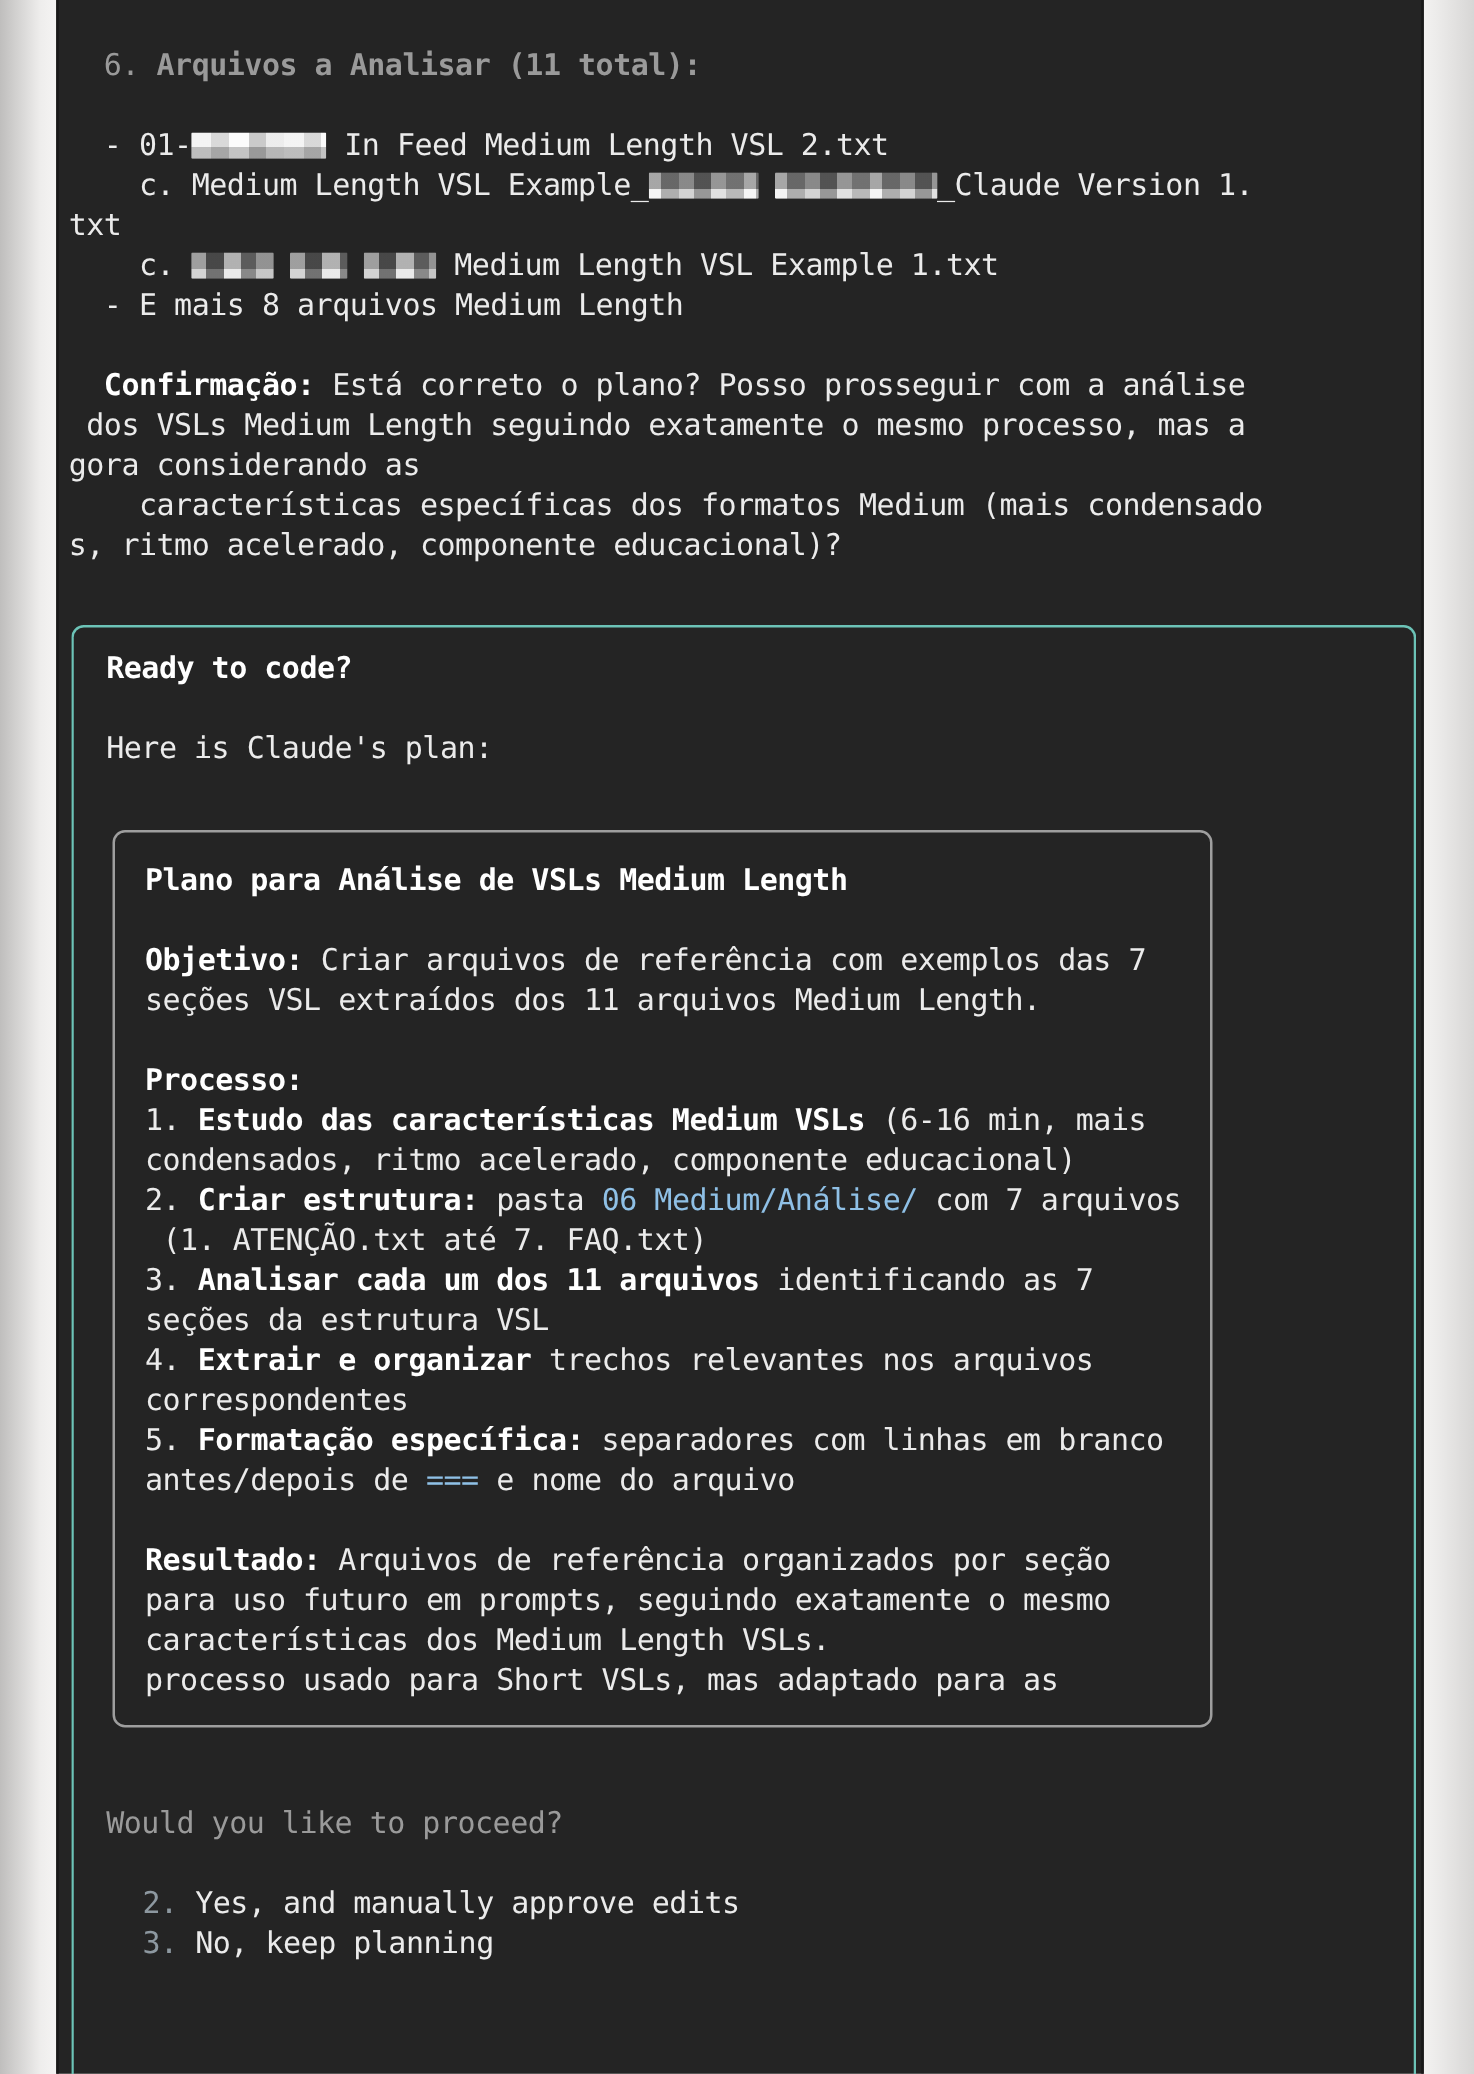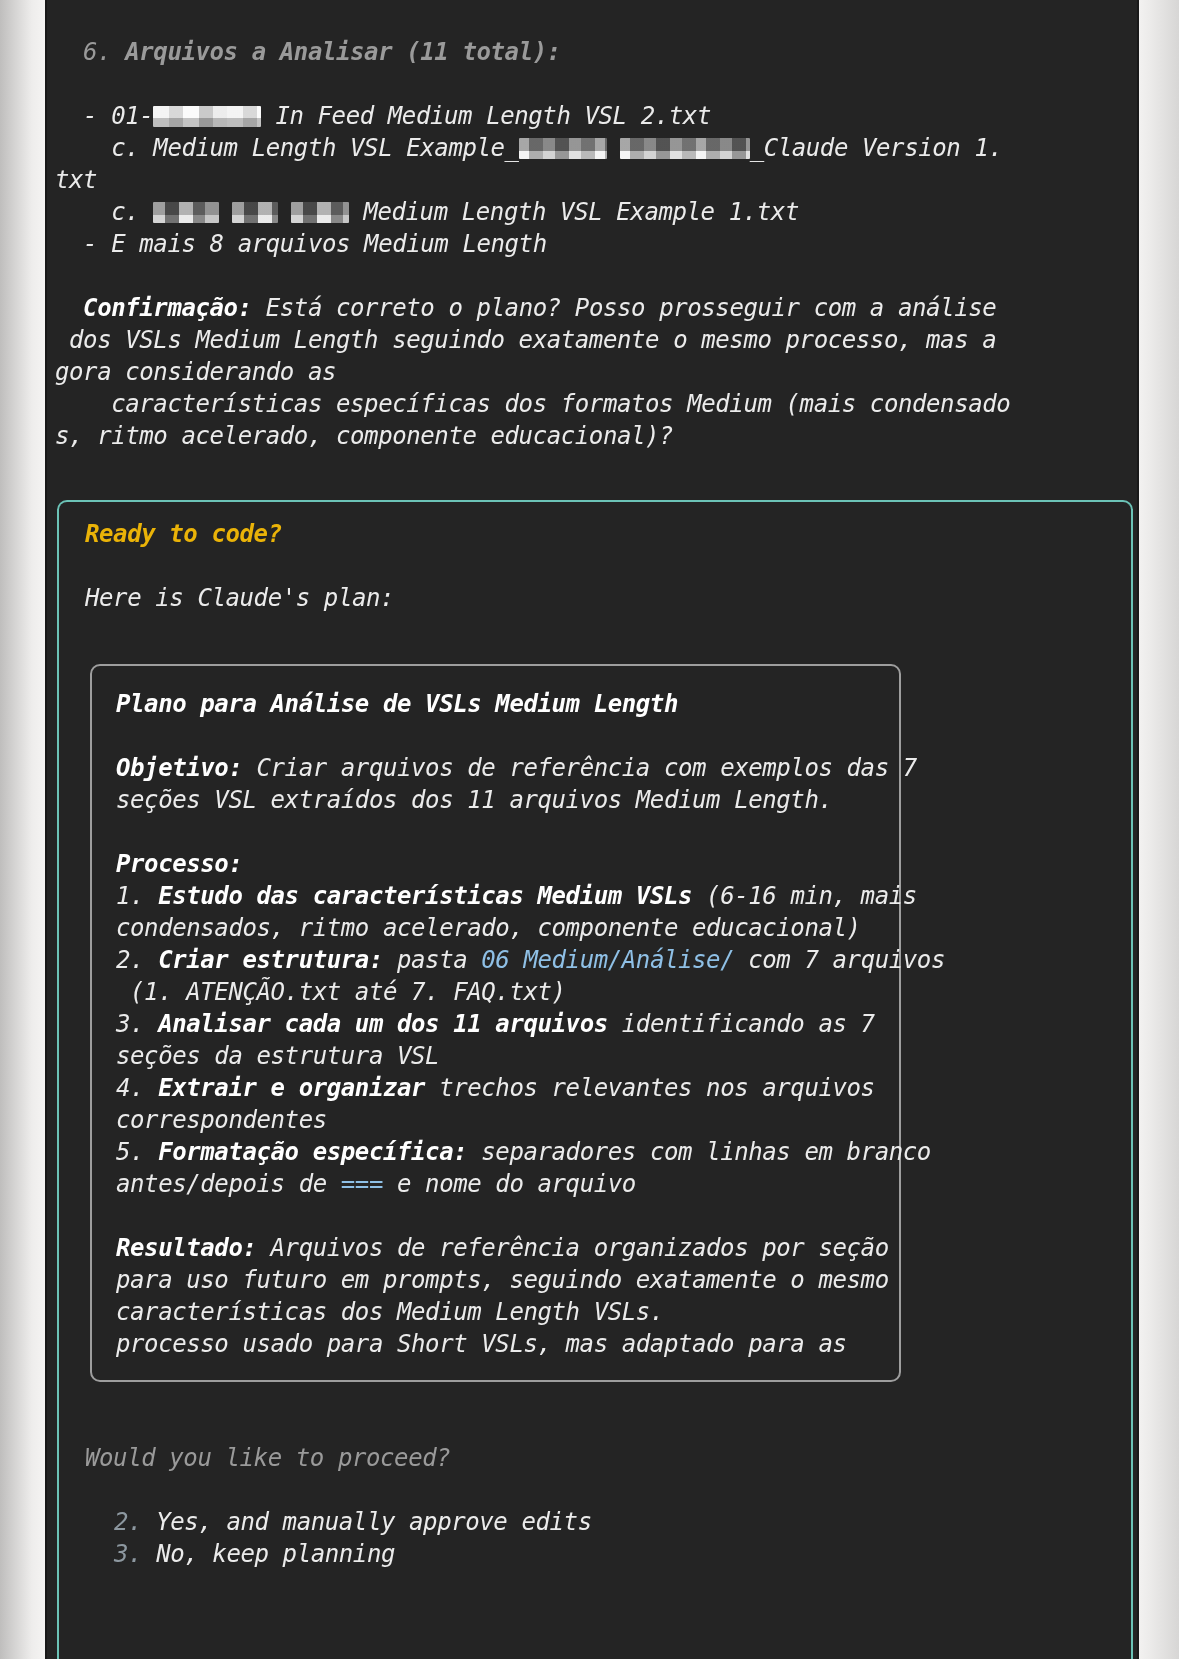--- a/index.html
+++ b/index.html
@@ -10,27 +10,27 @@
   }
   .window{
     position:absolute;left:45px;top:0;width:1094px;height:1659px;
     background:#242424;
     border-left:2px solid #191919;border-right:2px solid #191919;
     box-sizing:border-box;
     color:#ebebeb;
     font-size:24px;
   }
   .term{padding:36px 4px 0 8px;}
-  .line{white-space:pre;line-height:32px;min-height:32px;letter-spacing:-0.4px;font-style:italic;}
+  .line{white-space:pre;line-height:32px;min-height:32px;letter-spacing:-0.4px;}
   .blank{height:32px;}
   .gray{color:#9a9a9a;}
   .bold{font-weight:bold;}
   .white-b{color:#ffffff;font-weight:bold;}
   .blue{color:#a3cdee;}
-  .blue-b{color:#eab308;font-weight:bold;}
+  .blue-b{color:#ffffff;font-weight:bold;}
   .code{color:#8fc0e6;}
   .num{color:#8d98a0;}
   
   .redact{
     display:inline-block;height:21px;vertical-align:-3px;
     image-rendering:pixelated;border-radius:1px;
   }
   .redact.ra{
     background:
       linear-gradient(0deg, rgba(70,70,70,.30) 0 9px, rgba(255,255,255,.20) 9px 21px),
@@ -49,21 +49,21 @@
   .mr{margin-right:13px;}
   
   .planbox{
     margin:48px 0 0 2px;
     border:2px solid #6cc3b7;border-bottom:none;
     border-radius:10px 10px 0 0;
     padding:16px 22px 200px 26px;
   }
   
   .innerbox{
-    margin:50px 0 0 5px;width:811px;box-sizing:border-box;
+    margin:50px 0 0 5px;width:880px;box-sizing:border-box;
     border:2px solid #9e9e9e;border-radius:10px;
     padding:22px 24px 20px 24px;
   }
   .q-gap{margin-top:60px;}
   .opt-arrow{display:inline-block;width:29px;}
   .opt{cursor:default;}
 </style>
 </head>
 <body>
 

